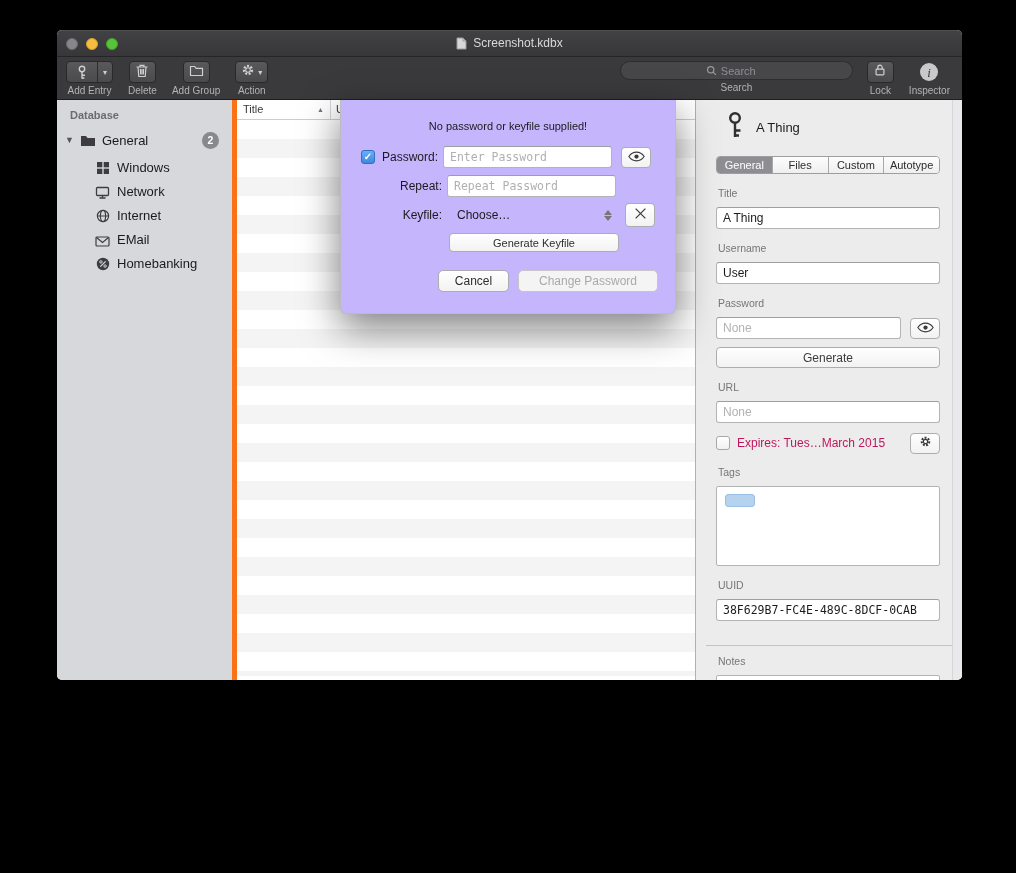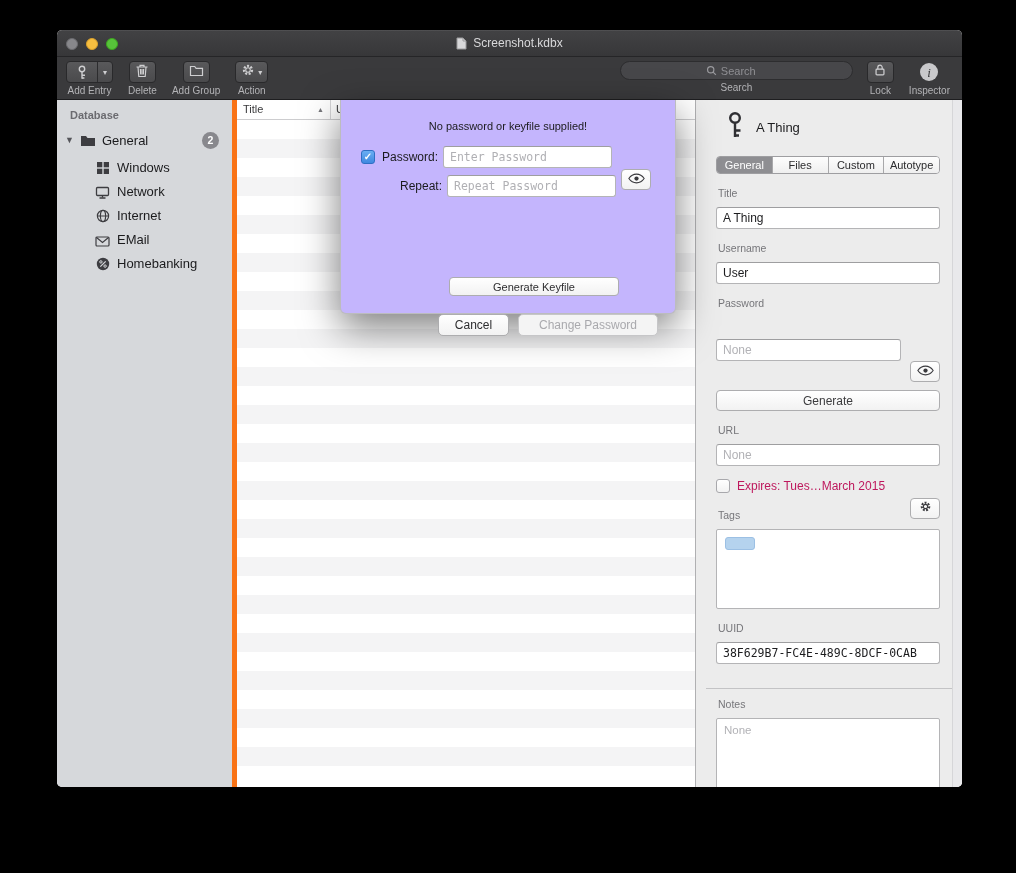--- a/index.html
+++ b/index.html
@@ -7,21 +7,21 @@
   body {
     background:#000;
     font-family:"Liberation Sans", sans-serif;
     position:relative;
     overflow:hidden;
     -webkit-font-smoothing:antialiased;
   }
 
   
   .window {
-    position:absolute; left:57px; top:30px; width:905px; height:757px;
+    position:absolute; left:57px; top:30px; width:905px; height:650px;
     border-radius:5px; overflow:hidden; background:#fff;
     box-shadow:0 22px 60px rgba(0,0,0,.65);
   }
 
   
   .titlebar {
     height:27px; background:linear-gradient(#424244,#373739);
     border-bottom:1px solid #252527;
     display:flex; align-items:center; position:relative;
     box-shadow:inset 0 1px 0 rgba(255,255,255,.07);
@@ -116,21 +116,21 @@
     font-size:12px; color:#1c1c1e; padding:0 6px; outline:none;
     font-family:"Liberation Sans", sans-serif;
   }
   .field::placeholder { color:#b2b2b6; }
   .mono { font-family:"DejaVu Sans Mono", monospace; font-size:11.5px; }
   .pw-row { display:flex; align-items:center; gap:9px; }
   .pw-row .field { flex:1; }
   .lite-btn {
     background:linear-gradient(#ffffff,#f2f2f2); border:1px solid #adadaf;
     border-radius:4px; display:flex; align-items:center; justify-content:center;
-    cursor:default; color:#2e2e30;margin-top:44px;
+    cursor:default; color:#2e2e30;
   }
   .icon-btn { width:30px; height:21px; flex:none; }
   .wide-btn { width:100%; height:21px; margin-top:8px; font-size:12px; color:#3c3c3e; }
   .expires-row { margin-top:10px; display:flex; align-items:center; gap:7px; height:20px; }
   .expires-label { flex:1; font-size:12px; color:#be185d; white-space:nowrap; overflow:hidden; }
   .checkbox { width:14px; height:14px; border-radius:3px; flex:none;
     border:1px solid #a8a8ac; background:linear-gradient(#fff,#f2f2f2);
     display:flex; align-items:center; justify-content:center; }
   .checkbox.checked { background:linear-gradient(#6aaef3,#3f88e0); border-color:#2f6fc4; }
   .checkbox .check { color:#fff; font-size:10px; font-weight:bold; line-height:1; }
@@ -462,20 +462,42 @@
             </svg>
         </span>
       </button>
     </div>
 
     <div class="dlg-row" style="top:75px">
       <label class="dlg-label lbl-full">Repeat:</label>
       <input class="dlg-field mono" placeholder="Repeat Password" style="">
     </div>
 
+    <div class="dlg-row" style="top:103px;height:24px">
+      <label class="dlg-label lbl-full">Keyfile:</label>
+      <div class="dropdown">
+        <span class="dd-value">Choose…</span>
+        <span class="stepper">
+          <svg width="8" height="5" viewBox="0 0 8 5">
+              <path d="M4 0 L8 5 H0 z" fill="#76767a"></path>
+            </svg>
+          <svg width="8" height="5" viewBox="0 0 8 5">
+              <path d="M4 5 L0 0 H8 z" fill="#76767a"></path>
+            </svg>
+        </span>
+      </div>
+      <button class="lite-btn icon-btn xl-btn">
+        <span>
+          <svg width="13" height="13" viewBox="0 0 12 12">
+              <line x1="1.5" y1="1.5" x2="10.5" y2="10.5" stroke="#3a3a3e" stroke-width="1.2"></line>
+              <line x1="10.5" y1="1.5" x2="1.5" y2="10.5" stroke="#3a3a3e" stroke-width="1.2"></line>
+            </svg>
+        </span>
+      </button>
+    </div>
 
     <button class="lite-btn gen-btn">Generate Keyfile</button>
 
     <button class="lite-btn dlg-cancel">Cancel</button>
     <button class="lite-btn dlg-change disabled-btn">Change Password</button>
   </div>
 
 </div>
 
 </body></html>

